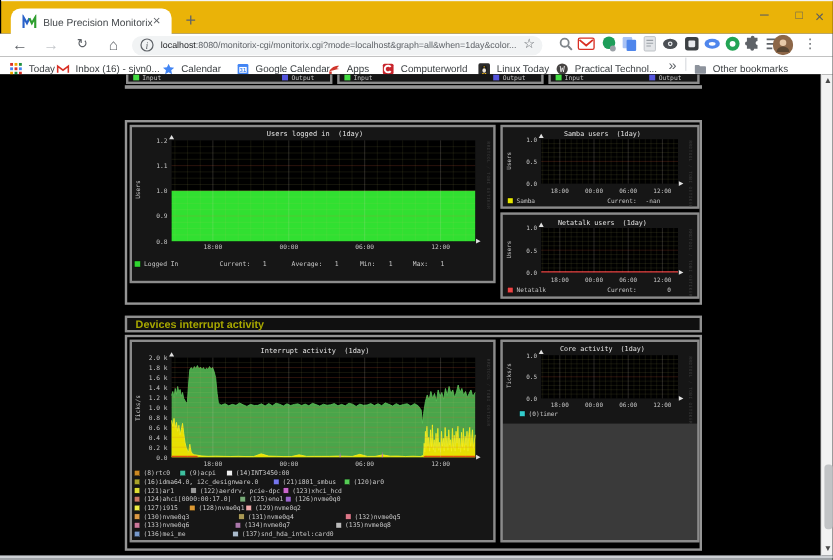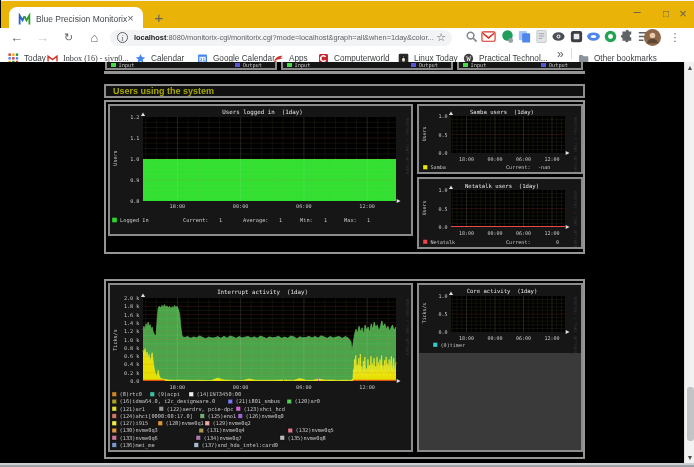--- a/index.html
+++ b/index.html
@@ -31,21 +31,21 @@
   #nav-forward { left:34px; color:#c4c7cb; }
   #nav-reload { left:60px; font-size:11px; }
   #nav-home { left:86px; font-size:13px; }
   #addressbar { position:absolute; left:110px; top:1.5px; width:342px; height:16px; background:#f1f3f4;
                 border-radius:8px; }
   #addr-info { position:absolute; left:7px; top:2px; width:11px; height:11px; color:#5f6368;
                font-size:8.5px; line-height:11px; text-align:center; border:1px solid #5f6368;
                border-radius:50%; font-family:"Liberation Serif", serif; font-style:italic; }
   #addr-url { position:absolute; left:24px; top:2.5px; font-size:7.4px; line-height:11px; color:#5f6368;
               white-space:nowrap; width:300px; overflow:hidden; }
-  #addr-url b { color:#202124; font-weight:bold; }
+  #addr-url b { color:#202124; font-weight:normal; }
   #addr-star { position:absolute; right:6px; top:1.5px; font-size:11px; color:#5f6368; line-height:13px;}
   #extensions { position:absolute; left:456px; top:1px; height:17px; }
   .ext { position:absolute; top:0; width:16px; height:16px; }
   #profile-avatar { position:absolute; left:644px; top:1px; width:17px; height:17px; }
   #menu-dots { position:absolute; left:668px; top:1px; width:14px; height:17px; color:#5f6368;
                font-size:11px; line-height:17px; text-align:center; }
 
   #bookmarksbar { position:absolute; left:0; top:47px; width:694px; height:15px; background:#fff; }
   .bm { position:absolute; top:1px; height:13px; white-space:nowrap; }
   .bm .bmi { display:inline-block; width:11px; height:11px; vertical-align:-2px; }
@@ -181,21 +181,21 @@
             <rect x="0.5" y="0.5" width="2.6" height="2.6" fill="#d93025"></rect>
             <rect x="4.5" y="0.5" width="2.6" height="2.6" fill="#f2a600"></rect>
             <rect x="8.5" y="0.5" width="2.6" height="2.6" fill="#1e8e3e"></rect>
             <rect x="0.5" y="4.5" width="2.6" height="2.6" fill="#4285f4"></rect>
             <rect x="4.5" y="4.5" width="2.6" height="2.6" fill="#d93025"></rect>
             <rect x="8.5" y="4.5" width="2.6" height="2.6" fill="#4285f4"></rect>
             <rect x="0.5" y="8.5" width="2.6" height="2.6" fill="#f2a600"></rect>
             <rect x="4.5" y="8.5" width="2.6" height="2.6" fill="#1e8e3e"></rect>
             <rect x="8.5" y="8.5" width="2.6" height="2.6" fill="#d93025"></rect>
           </svg></span><span class="bml">Today</span></span>
-      <span class="bm" style="left: 47px; font-family: Liberation Serif, serif;"><span class="bmi"><svg width="11" height="11" viewBox="0 0 16 16">
+      <span class="bm" style="left: 47px;"><span class="bmi"><svg width="11" height="11" viewBox="0 0 16 16">
             <rect x="1" y="3" width="14" height="10" fill="#fff"></rect>
             <path d="M1.5 12.5 v-8 l6.5 5 l6.5 -5 v8" fill="none" stroke="#d93025" stroke-width="2"></path>
           </svg></span><span class="bml">Inbox (16) - sjvn0...</span></span>
       <span class="bm" style="left: 135px;"><span class="bmi"><svg width="11" height="11" viewBox="0 0 16 16">
             <path d="M8 1.5 l2 4.4 4.8.5 -3.6 3.2 1 4.7 L8 11.8 3.8 14.3 l1 -4.7 L1.2 6.4 6 5.9z" fill="#4285f4"></path>
           </svg></span><span class="bml">Calendar</span></span>
       <span class="bm" style="left: 197px;"><span class="bmi"><svg width="11" height="11" viewBox="0 0 16 16">
             <rect x="1.5" y="2" width="13" height="12.5" rx="1.5" fill="#4285f4"></rect>
             <rect x="3.5" y="5.5" width="9" height="7" fill="#fff"></rect>
             <text x="8" y="11.5" font-size="6.5" text-anchor="middle" fill="#4285f4" font-family="Liberation Sans,sans-serif" font-weight="bold">31</text>
@@ -233,25 +233,25 @@
           <span class="sliver-legend" style="left: 4px; top: 42px;"><span class="sq" style="background:#44dd44"></span><span>Input</span></span>
           <span class="sliver-legend" style="right: 13px; top: 42px;"><span class="sq" style="background:#5555dd"></span><span>Output</span></span>
         </div>
         <div class="mx-cell" style="left: 457px; top: -44px; width: 126px; height: 52px;">
           <span class="sliver-legend" style="left: 4px; top: 42px;"><span class="sq" style="background:#44dd44"></span><span>Input</span></span>
           <span class="sliver-legend" style="right: 13px; top: 42px;"><span class="sq" style="background:#5555dd"></span><span>Output</span></span>
         </div>
         <div style="position: absolute; left: 104px; top: 9px; width: 481px; height: 2.5px; background: rgb(149, 149, 149);"></div>
       </div>
 
-    <div class="mx-header" style="left:104px; top:22px; width:481px; height:14px;">
-      <span>Users using the system</span>
+    <div class="mx-outer" style="left:104px; top:38px; width:481px; height:154px;"></div>
+
+    <div class="mx-header" style="left:104px; top:201px; width:481px; height:14px;">
+      <span>Devices interrupt activity</span>
     </div>
-    <div class="mx-outer" style="left:104px; top:38px; width:481px; height:154px;"></div>
-
     <div class="mx-outer" style="left:104px; top:217px; width:481px; height:180px;"></div>
 
     <div id="graphs">
         <div class="mx-cell" style="left: 108px; top: 42px; width: 305px; height: 132px;">
           <svg width="301" height="128" viewBox="0 0 301 128" style="display: block;">
             <rect x="33" y="11" width="253" height="84" fill="#000"></rect>
             <path d="M 33.00 95.00 L 33.00 53.00 L 286.00 53.00 L 286.00 95.00 Z" fill="#31e031"></path>
             <line x1="33" y1="16.25" x2="286" y2="16.25" stroke="rgba(205,205,115,0.14)" stroke-width="0.6"></line>
             <line x1="33" y1="21.5" x2="286" y2="21.5" stroke="rgba(205,205,115,0.14)" stroke-width="0.6"></line>
             <line x1="33" y1="26.75" x2="286" y2="26.75" stroke="rgba(205,205,115,0.14)" stroke-width="0.6"></line>

